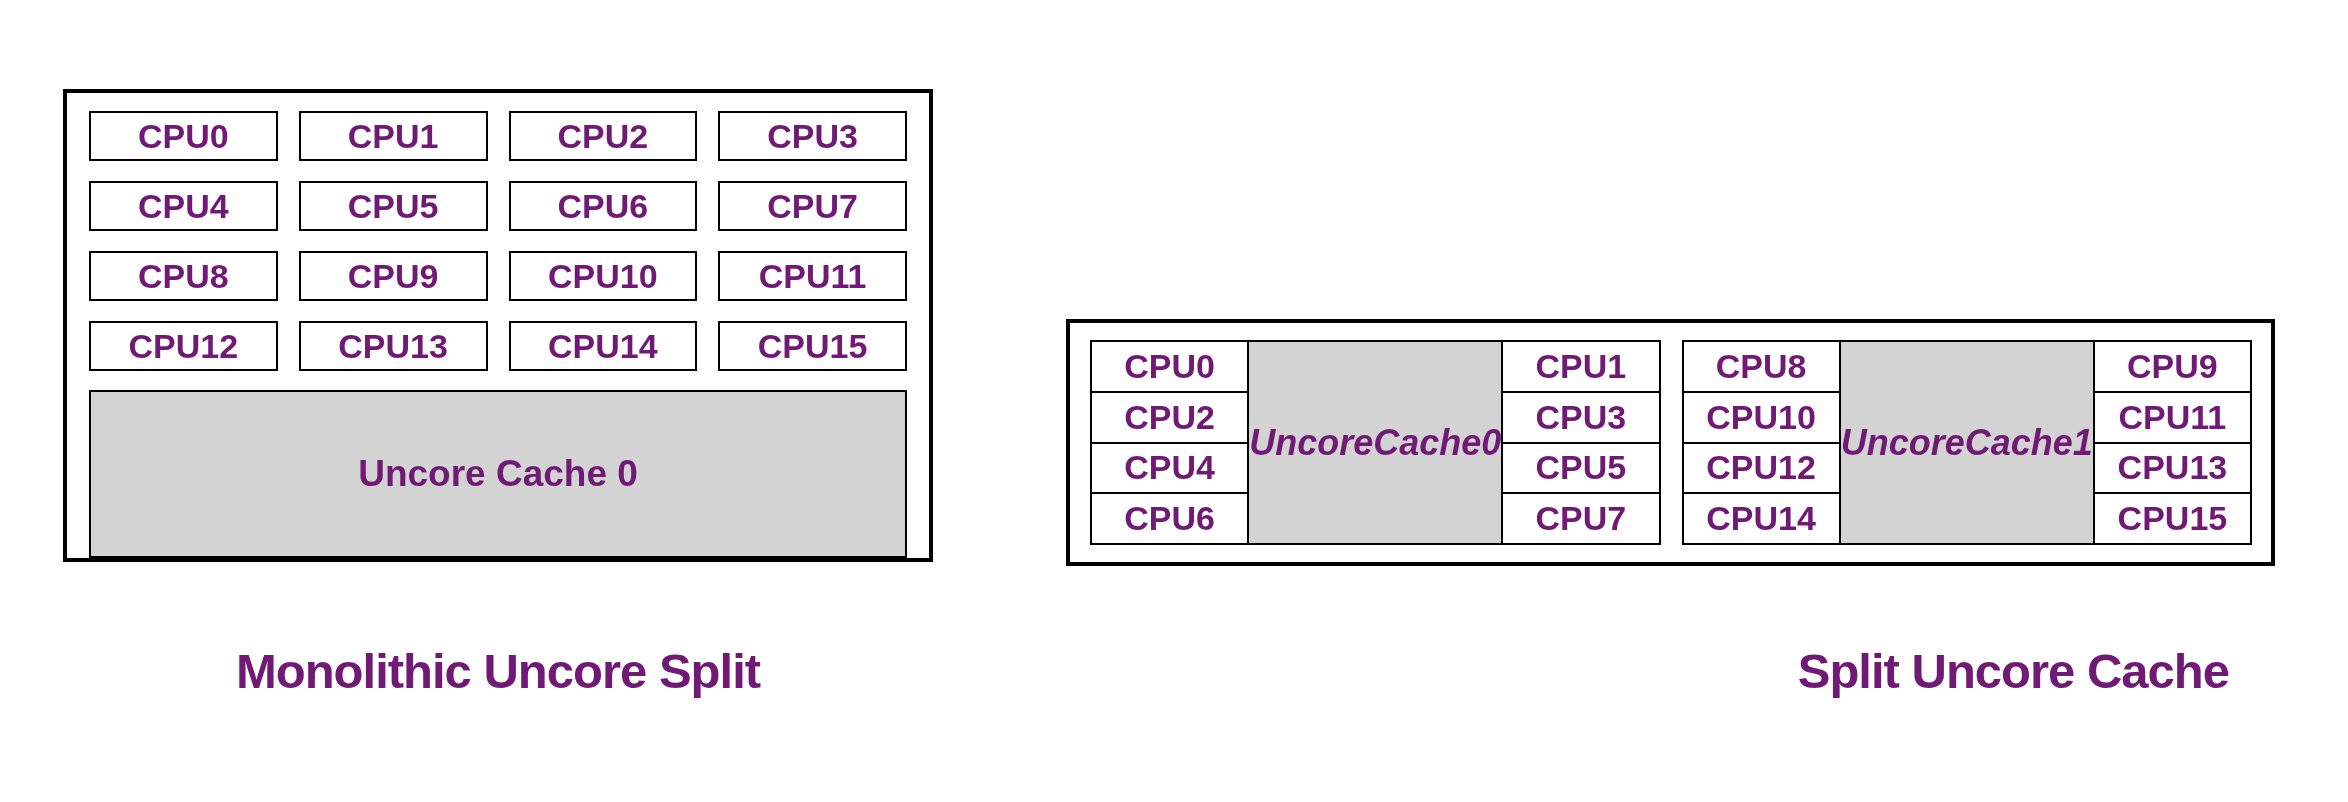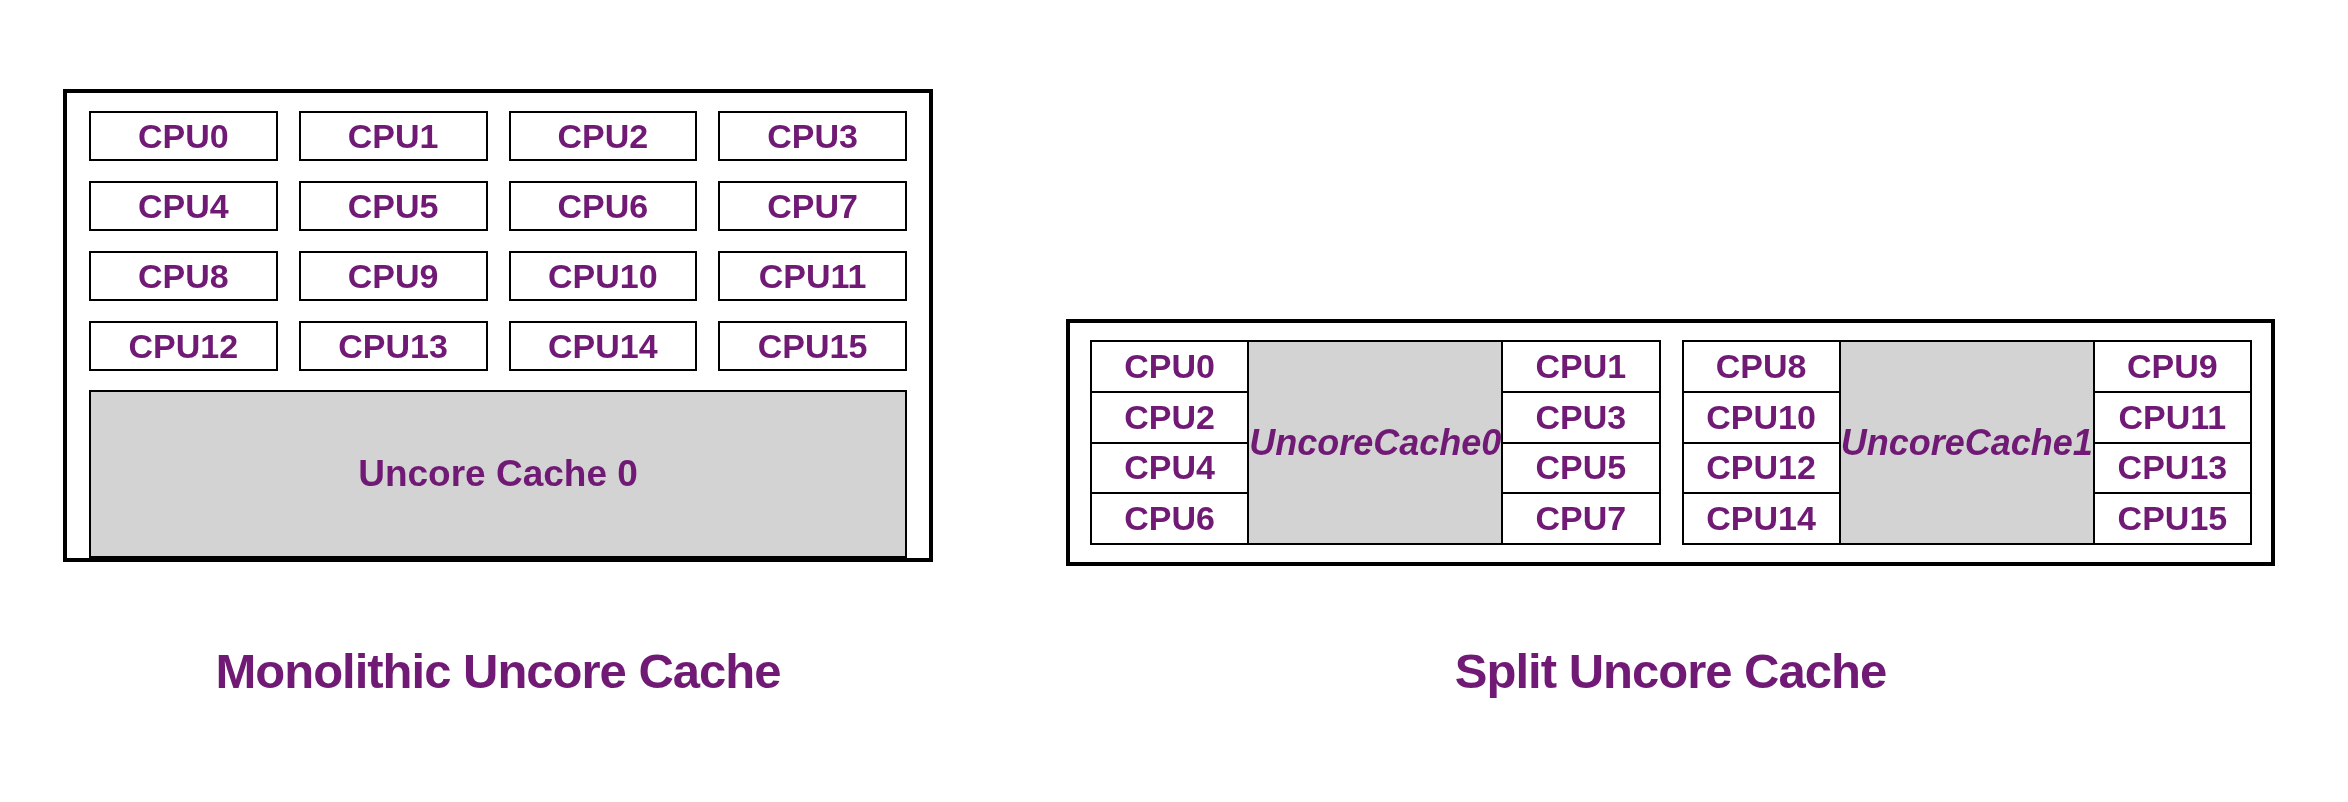--- a/index.html
+++ b/index.html
@@ -86,21 +86,21 @@
   .caption {
     position: absolute;
     top: 643px;
     text-align: center;
     font-size: 49px;
     font-weight: 700;
     letter-spacing: -1px;
     white-space: nowrap;
   }
   .caption.mono-cap  { left: 63px;   width: 870px; }
-  .caption.split-cap { left: 1066px; width: 1209px; }
+  .caption.split-cap { left: 1020px; width: 1209px; text-align: right; }
 </style>
 </head>
 <body>
 
 <div class="canvas">
 
   <div class="panel mono">
     <div class="cpu-grid">
       <div class="cpu-box">CPU0</div>
       <div class="cpu-box">CPU1</div>
@@ -151,16 +151,16 @@
         <div>1</div>
       </div>
       <div class="cell c3 r1">CPU9</div>
       <div class="cell c3 r2">CPU11</div>
       <div class="cell c3 r3">CPU13</div>
       <div class="cell c3 r4">CPU15</div>
     </div>
 
   </div>
 
-  <div class="caption mono-cap">Monolithic Uncore Cache</div>
+  <div class="caption mono-cap">Monolithic Uncore Split</div>
   <div class="caption split-cap">Split Uncore Cache</div>
 
 </div>
 
 </body></html>

